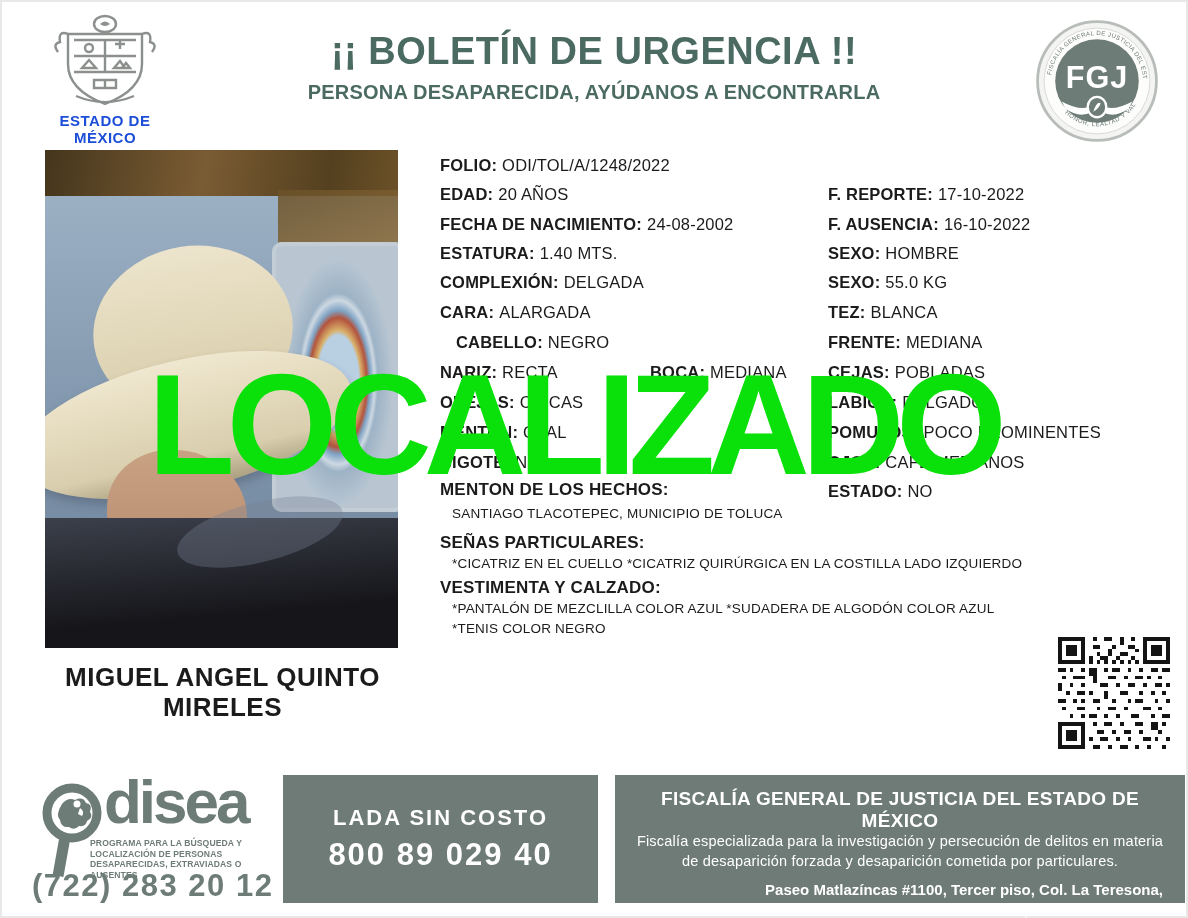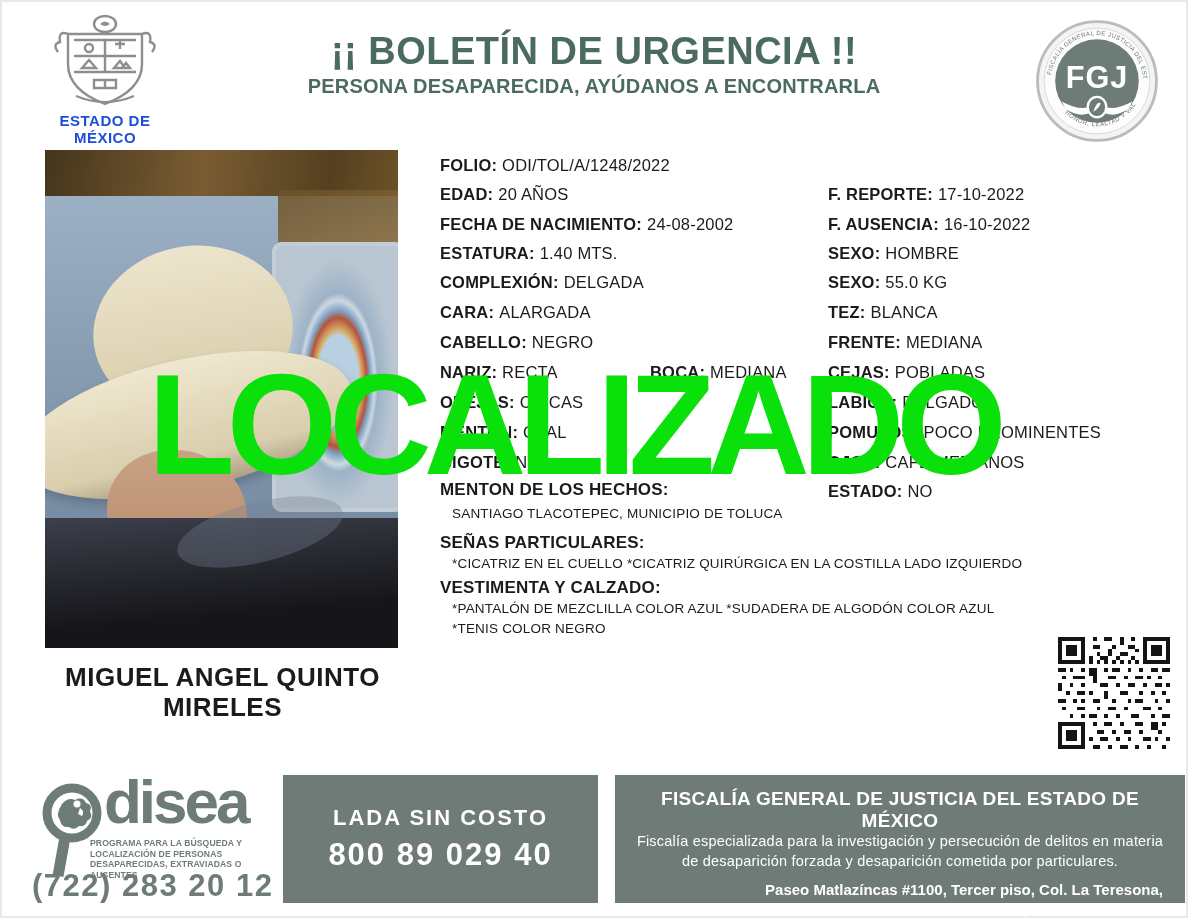--- a/index.html
+++ b/index.html
@@ -5,21 +5,21 @@
   html,body{margin:0;padding:0;background:#fff;}
   .page{position:relative;width:1188px;height:918px;background:#fff;overflow:hidden;
         font-family:"Liberation Sans",sans-serif;color:#1b1b1b;
         box-shadow:inset 0 0 0 2px #e8e8e8;}
   
   .state-logo{position:absolute;left:30px;top:14px;width:150px;height:122px;text-align:center;}
   .state-caption{position:absolute;left:0;right:0;top:98px;font-size:15px;font-weight:bold;
                  color:#1d4ed8;letter-spacing:.5px;}
   .titles{position:absolute;left:190px;right:190px;top:32px;text-align:center;color:#4b6b62;}
   .main-title{font-size:38px;font-weight:bold;letter-spacing:.5px;line-height:1.05;}
-  .sub-title{font-size:20px;font-weight:bold;margin-top:3px;letter-spacing:.2px;}
+  .sub-title{font-size:20px;font-weight:bold;margin-top:9px;letter-spacing:.2px;}
   .fgj-logo{position:absolute;left:1022px;top:16px;width:150px;height:130px;}
   
   .photo{position:absolute;left:45px;top:150px;width:353px;height:498px;overflow:hidden;background:#8499ae;}
   .ph-wood{position:absolute;left:0;top:0;right:0;height:46px;
            background:linear-gradient(100deg,#44351c,#7a5c33 45%,#54401f 80%,#6b5128);}
   .ph-wood2{position:absolute;right:0;top:40px;width:120px;height:110px;
             background:linear-gradient(160deg,#6b5128,#8a6a38 60%,rgba(138,106,56,0));opacity:.85;}
   .ph-sky{position:absolute;left:0;top:46px;right:0;bottom:0;
           background:linear-gradient(180deg,#9cb0c4,#7e94aa 55%,#6d8298);}
   .ph-guadalupe{position:absolute;right:-6px;top:92px;width:132px;height:270px;border-radius:10px;
@@ -170,21 +170,21 @@
       <span class="lb">SEXO:</span><span class="val">55.0 KG</span>
     </div>
 
     <div class="fld" style="left:0;top:153px">
       <span class="lb">CARA:</span><span class="val">ALARGADA</span>
     </div>
     <div class="fld" style="left:388px;top:153px">
       <span class="lb">TEZ:</span><span class="val">BLANCA</span>
     </div>
 
-    <div class="fld" style="left:0;top:183px">
+    <div class="fld" style="left:16px;top:183px">
       <span class="lb">CABELLO:</span><span class="val">NEGRO</span>
     </div>
     <div class="fld" style="left:388px;top:183px">
       <span class="lb">FRENTE:</span><span class="val">MEDIANA</span>
     </div>
 
     <div class="fld" style="left:0;top:213px">
       <span class="lb">NARIZ:</span><span class="val">RECTA</span>
     </div>
     <div class="fld" style="left:210px;top:213px">

